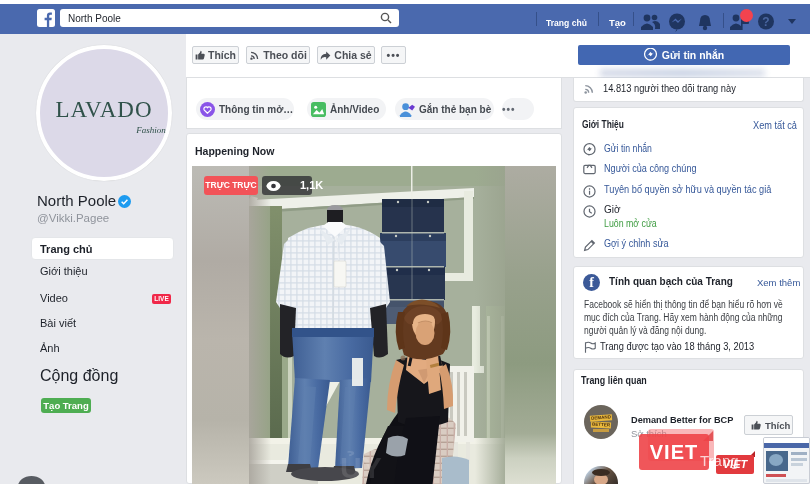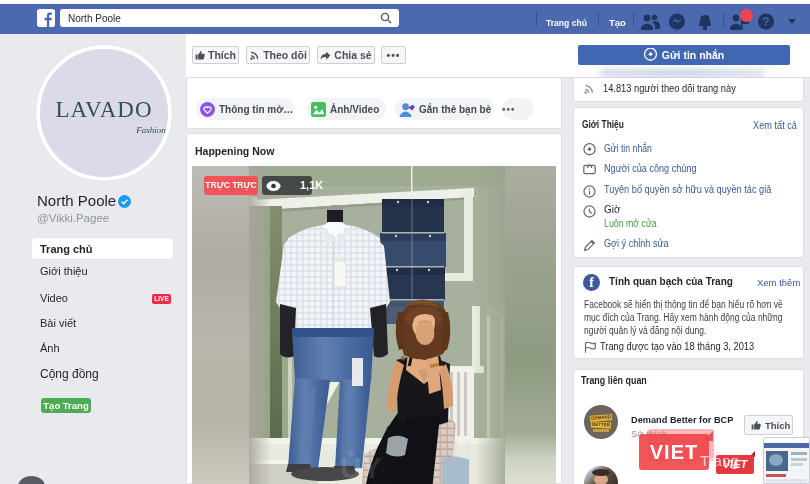--- a/index.html
+++ b/index.html
@@ -80,21 +80,21 @@
     </svg>
   <div class="abs" style="left:37px;top:212px;font-size:11.5px;color:#90949c;">@Vikki.Pagee</div>
 
   <div class="abs" style="left:31px;top:237px;width:143px;height:23px;background:#fff;border:1px solid #e4e6e9;border-radius:4px;"></div>
   <div class="abs" style="left:40px;top:243px;font-size:11px;font-weight:bold;color:#1d2129;">Trang chủ</div>
   <div class="abs" style="left:40px;top:265px;font-size:11px;color:#1d2129;">Giới thiệu</div>
   <div class="abs" style="left:40px;top:292px;font-size:11px;color:#1d2129;">Video</div>
   <div class="abs" style="left:152px;top:294px;width:19px;height:10px;background:#f02849;border-radius:2px;color:#fff;font-size:6.5px;font-weight:bold;text-align:center;line-height:10px;">LIVE</div>
   <div class="abs" style="left:40px;top:317px;font-size:11px;color:#1d2129;">Bài viết</div>
   <div class="abs" style="left:40px;top:342px;font-size:11px;color:#1d2129;">Ảnh</div>
-  <div class="abs" style="left:40px;top:367px;font-size:12px;color:#1d2129;">Cộng đồng</div>
+  <div class="abs" style="left:40px;top:367px;font-size:16px;color:#1d2129;">Cộng đồng</div>
   <div class="abs" style="left:41px;top:398px;width:50px;height:15px;background:#4ead52;border-radius:3px;color:#fff;font-size:9.5px;font-weight:bold;text-align:center;line-height:15px;white-space:nowrap;">Tạo Trang</div>
 
   <div class="abs" style="left:186px;top:34px;width:624px;height:44px;background:#fff;border-bottom:1px solid #dddfe2;"></div>
   <div class="abs" style="left:600px;top:69px;width:165px;height:8px;background:linear-gradient(90deg,#aab4d0,#8fa3c8,#b8c2d8);filter:blur(3px);opacity:.5;"></div>
 
   <div class="abs actbtn" style="left:192px;width:47px;">
     <svg width="10" height="10" viewBox="0 0 16 16" fill="#4b4f56" style="margin:3px 3px 0 5px;float:left;">
         <path d="M1,7 h3 v8 h-3 z M5,15 v-8 l3,-3 l1,-3 q2,0 1.6,3 l-0.6,2 h4 q2,0 1.5,2.5 l-1.2,5 q-0.5,1.5 -2,1.5 z"></path>
       </svg>
     <span>Thích</span>

